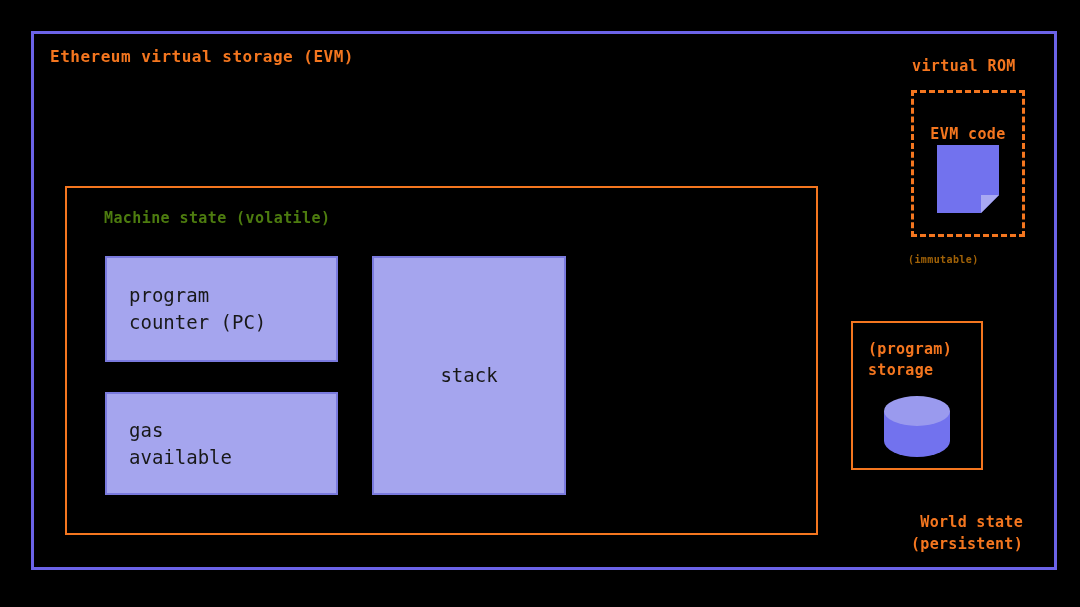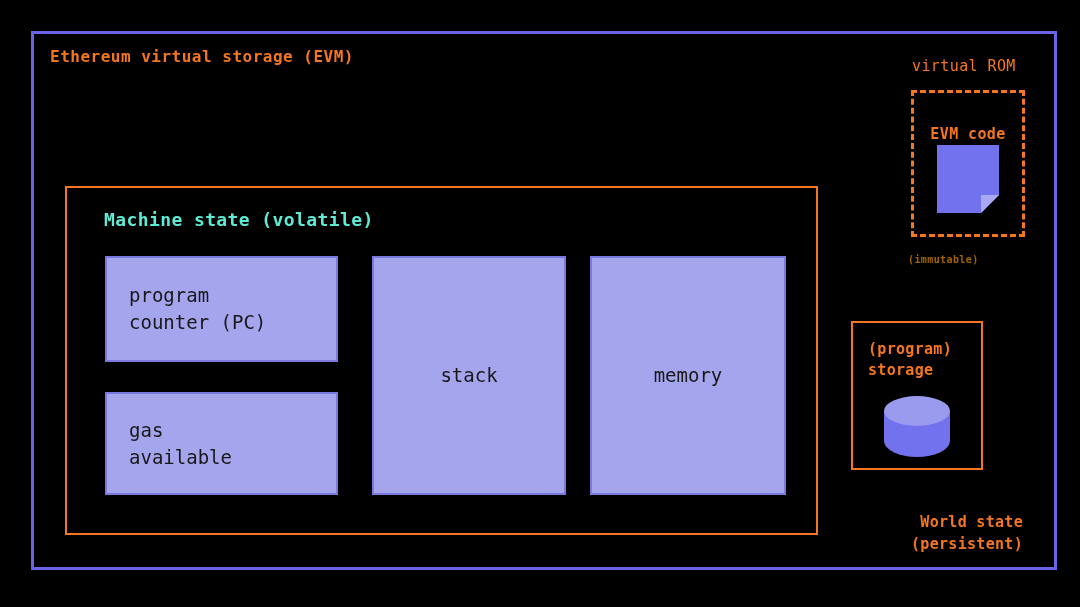--- a/index.html
+++ b/index.html
@@ -51,22 +51,22 @@
     width: 753px;
     height: 349px;
     border: 2px solid #f4761f;
     box-sizing: border-box;
   }
 
   .machine-title {
     position: absolute;
     left: 104px;
     top: 209px;
-    color: #5eead4;
-    font-size: 18px;
+    color: #4d7c0f;
+    font-size: 15px;
     font-weight: bold;
     letter-spacing: 0.4px;
     white-space: nowrap;
   }
 
   
   .lav-box {
     position: absolute;
     background: #a5a5ee;
     border: 2px solid #7a7ade;
@@ -93,21 +93,21 @@
   #stack-box   { left: 372px; top: 256px; width: 194px; height: 239px; }
   #memory-box  { left: 590px; top: 256px; width: 196px; height: 239px; }
 
   
   .rom-title {
     position: absolute;
     left: 912px;
     top: 57px;
     color: #f4761f;
     font-size: 15px;
-    font-weight: normal;
+    font-weight: bold;
     letter-spacing: 0.4px;
     white-space: nowrap;
   }
 
   .rom-box {
     position: absolute;
     left: 911px;
     top: 90px;
     width: 114px;
     height: 147px;
@@ -211,23 +211,20 @@
 
   <div class="lav-box left-text" id="pc-box">
     <span>program
 counter (PC)</span>
   </div>
 
   <div class="lav-box center-text" id="stack-box">
     <span>stack</span>
   </div>
 
-  <div class="lav-box center-text" id="memory-box">
-    <span>memory</span>
-  </div>
 
   <div class="rom-title">virtual ROM</div>
 
   <div class="rom-box">
     <div class="rom-label">EVM code</div>
     <svg class="doc-icon" viewBox="0 0 62 68">
       <path d="M0 0 H62 V50 L44 68 H0 Z" fill="#7272ee"></path>
       <path d="M44 68 V50 H62 Z" fill="#a9a9f2"></path>
     </svg>
   </div>

